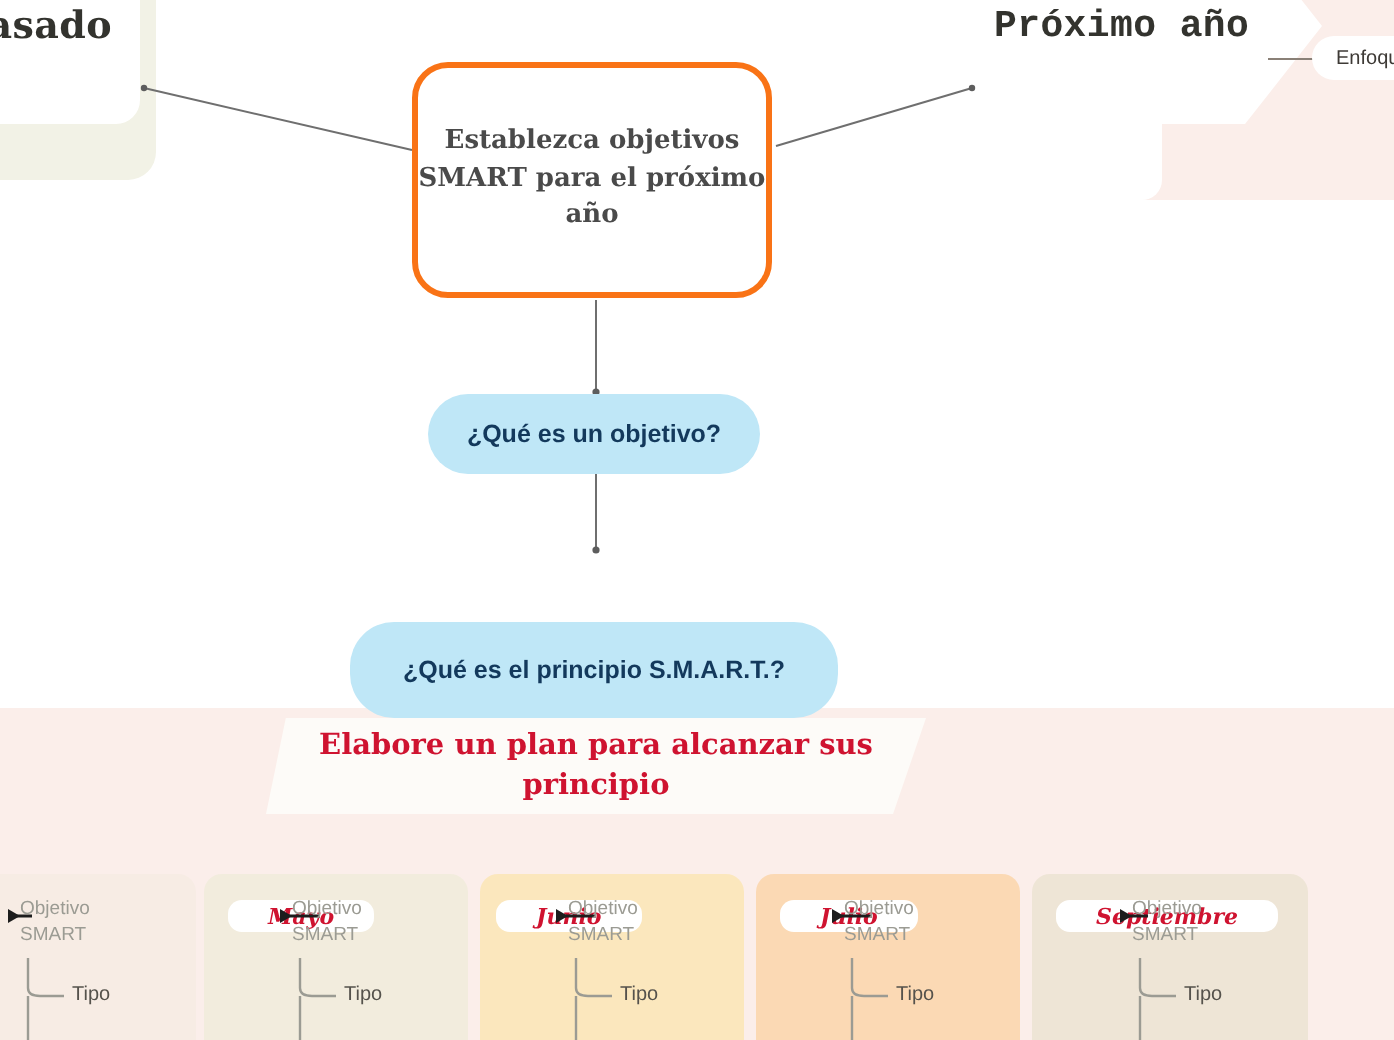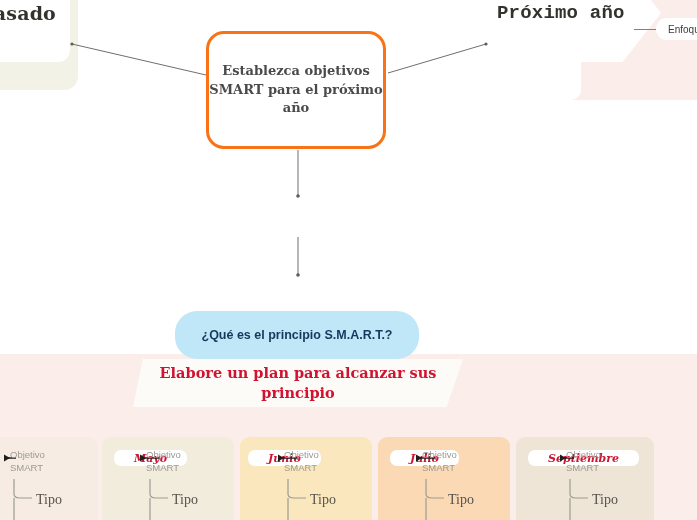--- a/index.html
+++ b/index.html
@@ -257,24 +257,23 @@
   }
   .node-smart {
     position: absolute;
     font-size: 9.5px;
     line-height: 1.35;
     color: #9b9b93;
     white-space: nowrap;
   }
   .leaf-label {
     position: absolute;
-    font-size: 14px;
+    font-size: 10px;
     color: #55524c;
     white-space: nowrap;
-    font-family: Liberation Serif, serif;
   }
   .tree-svg {
     position: absolute;
     left: 0;
     top: 0;
     width: 100%;
     height: 100%;
     pointer-events: none;
   }
 </style>
@@ -315,20 +314,23 @@
   <div class="conn-enfoque"></div>
   <div class="conn-enfoque-dot"></div>
   <div class="pill-enfoque">
     <span>Enfoque</span>
   </div>
 
   <div class="central-node">
     <span>Establezca objetivos SMART para el próximo año</span>
   </div>
 
+  <div class="pill-blue" id="pill-objetivo">
+    <span>¿Qué es un objetivo?</span>
+  </div>
   <div class="pill-blue" id="pill-smart">
     <span>¿Qué es el principio S.M.A.R.T.?</span>
   </div>
 
   <div class="banner-plan">
     <span>Elabore un plan para alcanzar sus principio</span>
   </div>
 
   <div id="month-row">
       <div class="month-card" style="left: -42px; width: 140px; background: rgb(247, 236, 228);">

